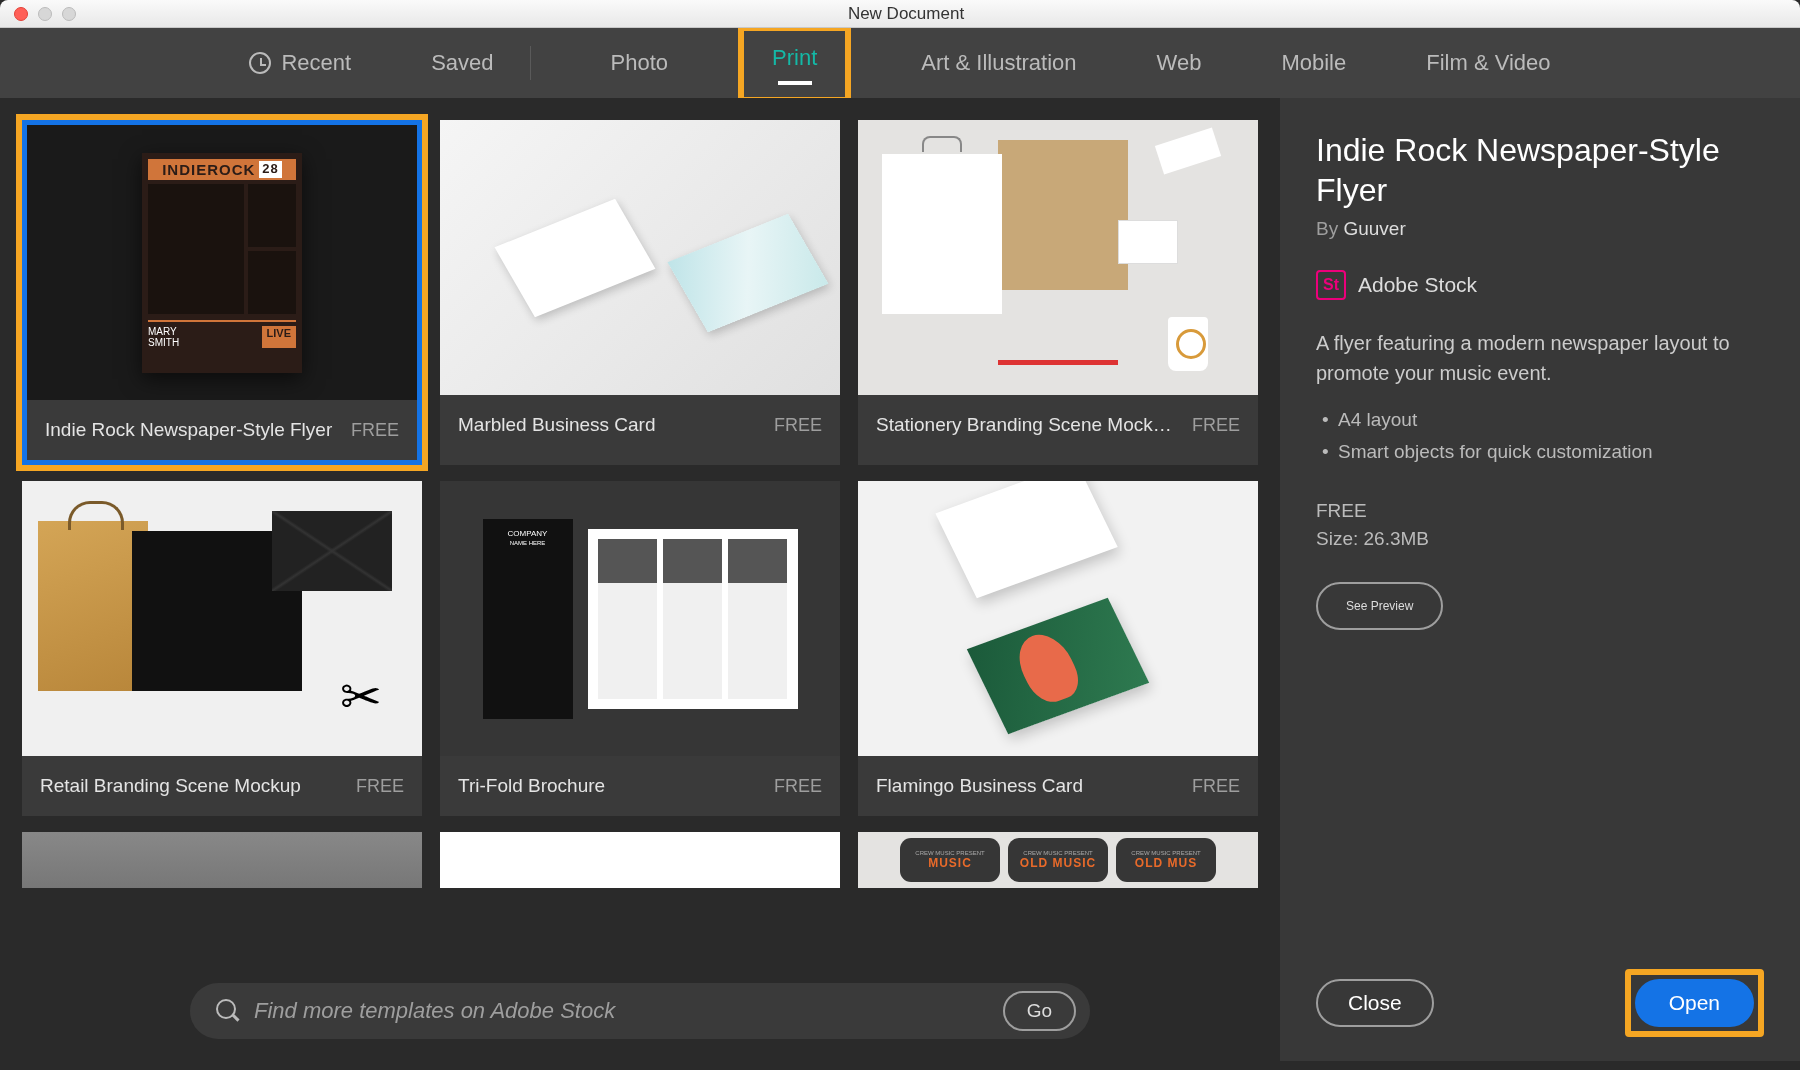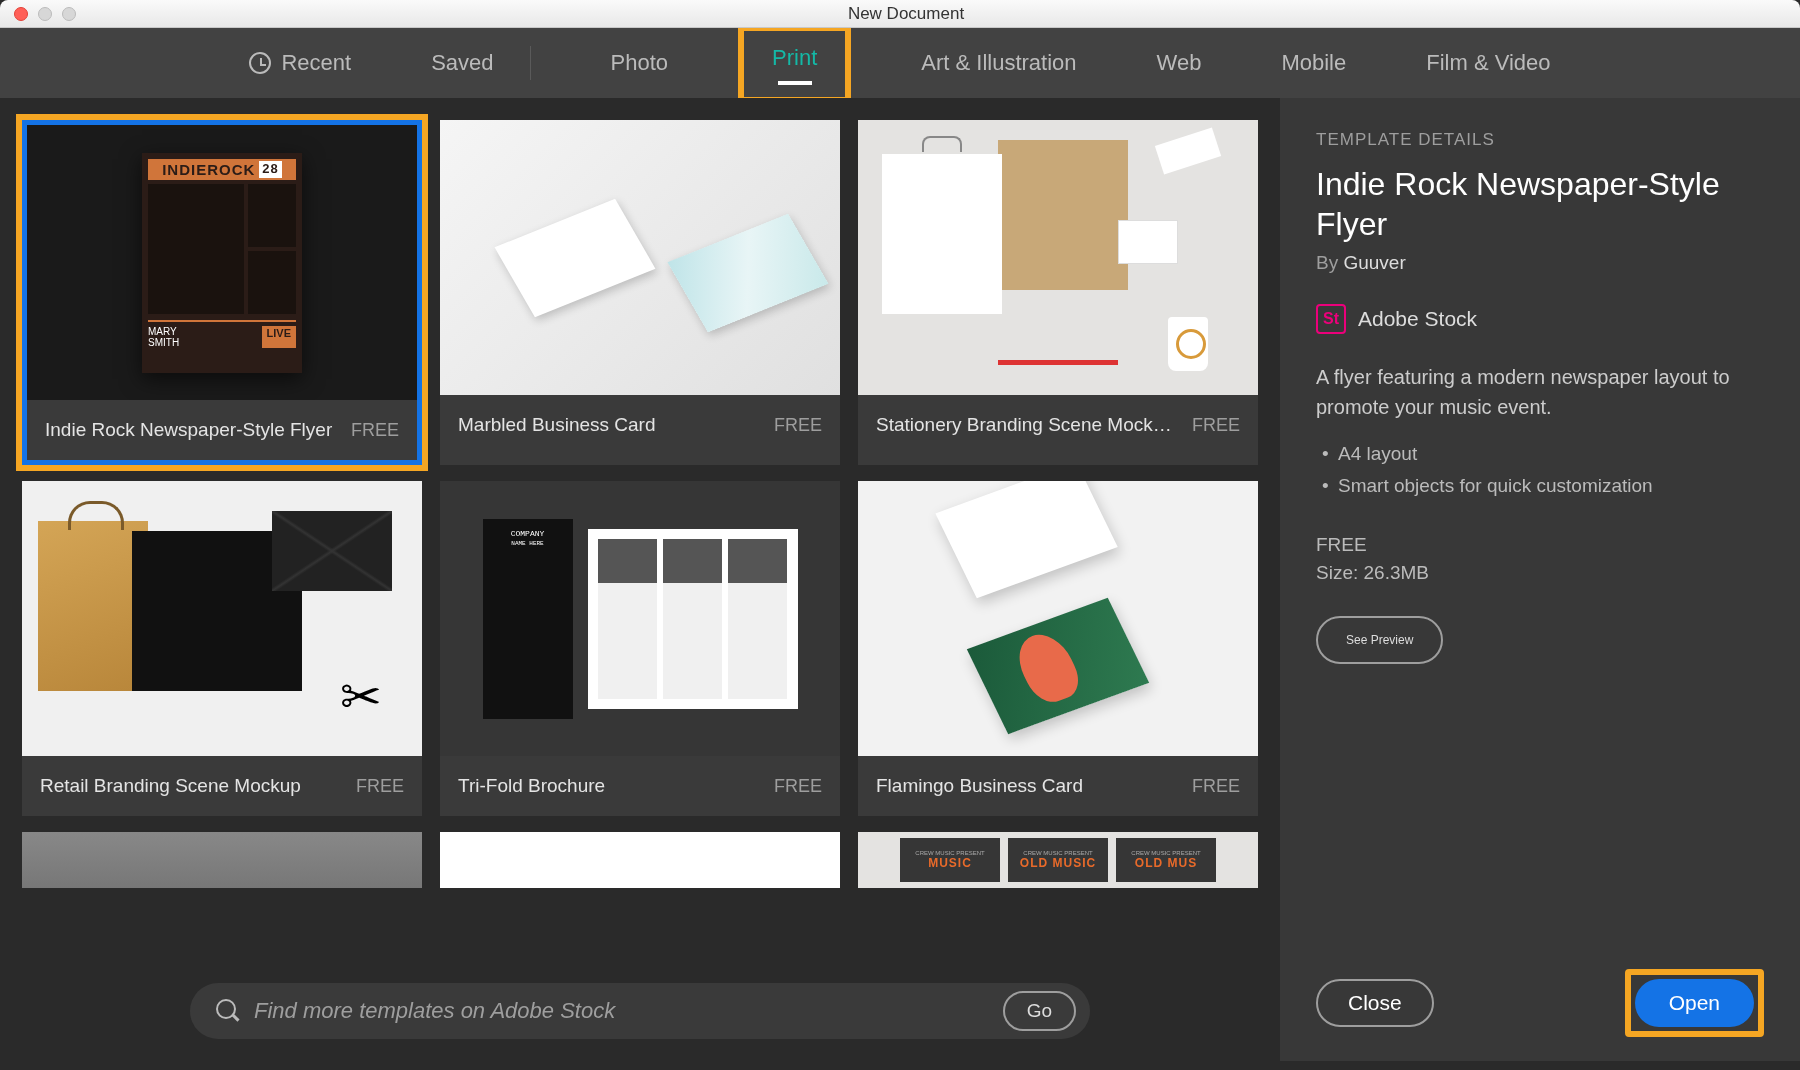--- a/index.html
+++ b/index.html
@@ -90,34 +90,34 @@
   .cup::before{content:"";position:absolute;top:12px;left:8px;width:24px;height:24px;border:3px solid #d89a3a;border-radius:50%;}
   .pen { position:absolute; bottom:30px; left:140px; width:120px; height:5px; background:#d33;}
   .minicard { position:absolute; top:16px; right:40px; width:60px; height:30px; background:#fff; transform:rotate(-18deg);}
   .th-retail { width:100%; height:100%; background:#f0f0f0; position:relative;}
   .bag { position:absolute; left:16px; top:40px; width:110px; height:170px; background:linear-gradient(160deg,#d4a556,#b8863a);}
   .bag::before{content:"";position:absolute;top:-20px;left:30px;width:50px;height:26px;border:3px solid #7a5a2a;border-bottom:none;border-radius:22px 22px 0 0;}
   .tshirt { position:absolute; left:110px; top:50px; width:170px; height:160px; background:#111;}
   .envlp { position:absolute; right:30px; top:30px; width:120px; height:80px; background:#222;}
   .envlp::before{content:"";position:absolute;inset:0;background:linear-gradient(to bottom right, transparent 48%, #333 50%, transparent 52%),linear-gradient(to bottom left, transparent 48%, #333 50%, transparent 52%);}
   .sciz { position:absolute; right:40px; bottom:30px; font-size:50px;}
-  .th-trifold { width:100%; height:100%; background:#363636; display:flex; align-items:center; justify-content:center; gap:15px;font-family:Liberation Mono, monospace;}
+  .th-trifold { width:100%; height:100%; background:#363636; display:flex; align-items:center; justify-content:center; gap:15px;}
   .tf-panel { width:90px; height:200px; background:#111; color:#fff; font-size:8px; text-align:center; padding:10px 4px;}
   .tf-doc { width:210px; height:180px; background:#fff; display:grid; grid-template-columns:1fr 1fr 1fr; gap:6px; padding:10px;}
   .tf-doc > div { background:#f0f0f0; display:flex; flex-direction:column;}
   .tf-img { height:44px; background:#555; margin-bottom:4px;}
   .th-flamingo { width:100%; height:100%; background:#f2f2f2; display:flex; align-items:center; justify-content:center;}
   .fcard { width:150px; height:94px; transform:rotate(-20deg) skewX(6deg); box-shadow:0 6px 14px rgba(0,0,0,0.2);}
   .fcard.white { background:#fff; transform:rotate(-20deg) skewX(6deg) translate(-10px,-50px);}
   .fcard.jungle { background:linear-gradient(120deg,#1b5a3a,#2e7a50); position:relative; overflow:hidden;}
   .fcard.jungle::after{content:"";position:absolute;left:40px;top:10px;width:50px;height:70px;background:#e86a4a;border-radius:50% 50% 40% 40%;}
   .th-peek-grey { width:100%; height:100%; background:linear-gradient(#888,#777);}
   .th-peek-white { width:100%; height:100%; background:#fff;}
   .th-peek-music { width:100%; height:100%; background:#e4e3e1; display:flex; gap:8px; align-items:flex-start; justify-content:center; padding-top:6px;}
-  .music-card { width:100px; height:44px; background:#363636; display:flex; flex-direction:column; align-items:center; justify-content:center;}
+  .music-card { width:100px; height:44px; background:#363636; display:flex; flex-direction:column; align-items:center; justify-content:center;border-radius:11px;}
   .music-card .m1 { color:#e86a2a; font-weight:800; font-size:12px; letter-spacing:1px;}
   .music-card .m0 { color:#aaa; font-size:6px;}
 </style>
 </head>
 <body>
 
 <div class="window">
 
   <div class="titlebar">
     <div class="traffic">
@@ -313,21 +313,20 @@
       <div class="searchrow">
         <div class="searchbox">
           <span class="magnify"></span>
           <input type="text" placeholder="Find more templates on Adobe Stock" style="">
           <button class="go-btn">Go</button>
         </div>
       </div>
     </div>
 
     <div class="panel">
-      <div class="panel-title">TEMPLATE DETAILS</div>
       <div class="tmpl-name">Indie Rock Newspaper-Style Flyer</div>
       <div class="byline"><span>By </span><span class="author">Guuver</span></div>
       <div class="stock-row">
         <div class="st-badge">St</div>
         <span>Adobe Stock</span>
       </div>
       <div class="desc">A flyer featuring a modern newspaper layout to promote your music event.</div>
       <ul class="bullets">
         <li>A4 layout</li>
         <li>Smart objects for quick customization</li>

